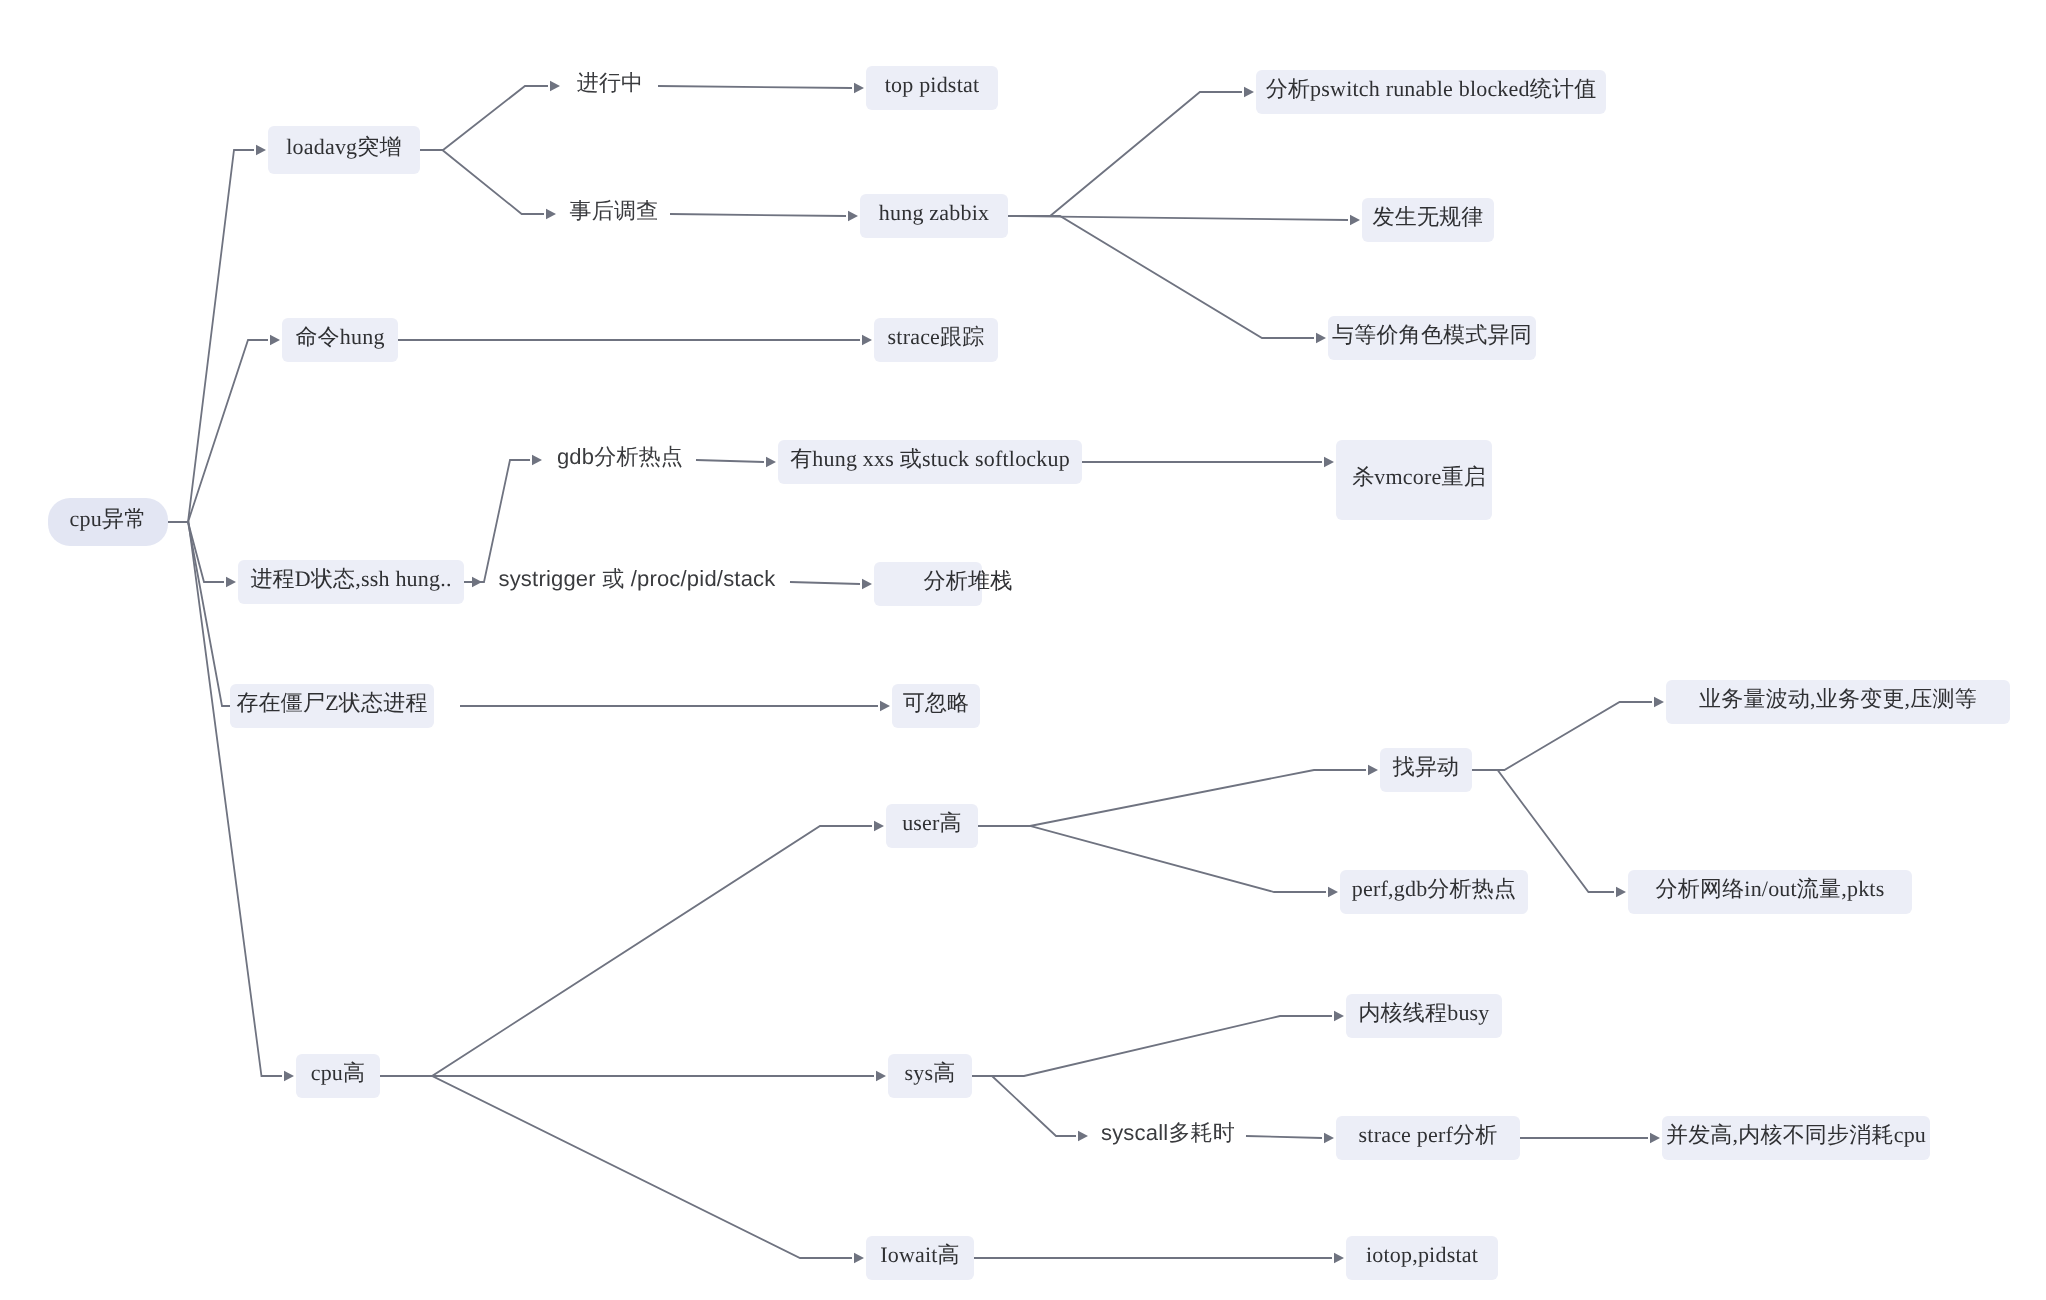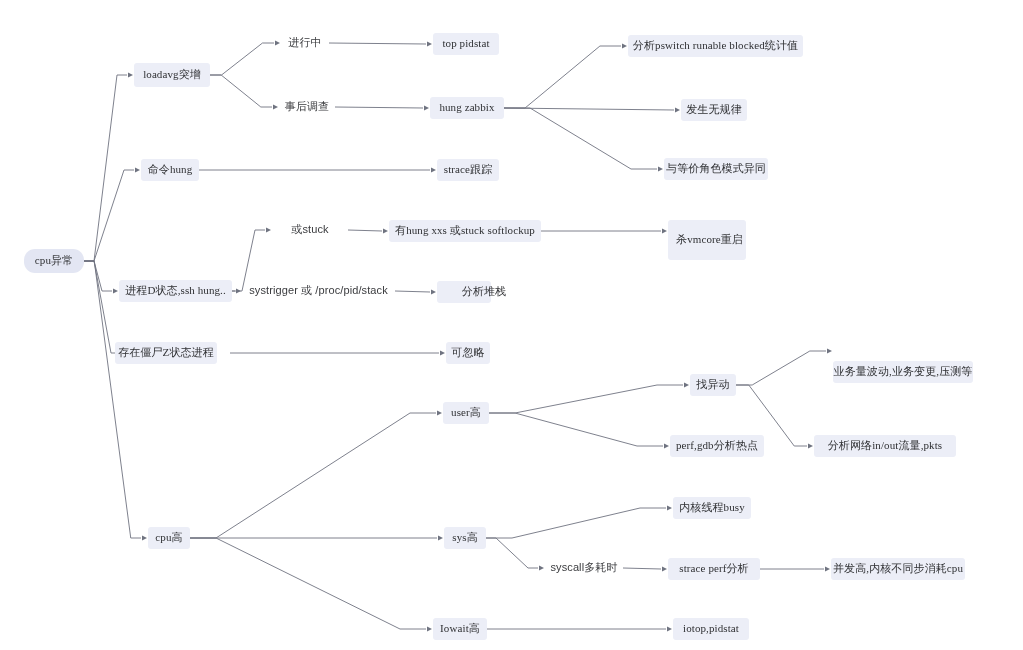--- a/index.html
+++ b/index.html
@@ -136,31 +136,31 @@
     <div class="edge-label" style="left: 281px; top: 33px; width: 48px; height: 20px;">进行中</div>
     <div class="edge-label" style="left: 279px; top: 97px; width: 56px; height: 20px;">事后调查</div>
     <div class="node" style="left: 433px; top: 33px; width: 66px; height: 22px;">top pidstat</div>
     <div class="node" style="left: 430px; top: 97px; width: 74px; height: 22px;">hung zabbix</div>
     <div class="node" style="left: 628px; top: 35px; width: 175px; height: 22px;">分析pswitch runable blocked统计值</div>
     <div class="node" style="left: 681px; top: 99px; width: 66px; height: 22px;">发生无规律</div>
     <div class="node" style="left: 664px; top: 158px; width: 104px; height: 22px;">与等价角色模式异同</div>
     <div class="node" style="left: 141px; top: 159px; width: 58px; height: 22px;">命令hung</div>
     <div class="node" style="left: 437px; top: 159px; width: 62px; height: 22px;">strace跟踪</div>
     <div class="node" style="left: 119px; top: 280px; width: 113px; height: 22px;">进程D状态,ssh hung..</div>
-    <div class="edge-label" style="left: 272px; top: 220px; width: 76px; height: 20px;">或stuck</div>
+    <div class="edge-label" style="left: 272px; top: 220px; width: 76px; height: 20px;">gdb分析热点</div>
     <div class="node" style="left: 389px; top: 220px; width: 152px; height: 22px;">有hung xxs 或stuck softlockup</div>
     <div class="node" style="left: 668px; top: 220px; width: 78px; height: 40px; padding-left: 12px;">杀vmcore重启</div>
     <div class="edge-label" style="left: 242px; top: 281px; width: 153px; height: 20px;">systrigger 或 /proc/pid/stack</div>
     <div class="node" style="left: 437px; top: 281px; width: 52px; height: 22px; padding-left: 47px;">分析堆栈</div>
     <div class="node" style="left: 115px; top: 342px; width: 102px; height: 22px;">存在僵尸Z状态进程</div>
     <div class="node" style="left: 446px; top: 342px; width: 44px; height: 22px;">可忽略</div>
     <div class="node" style="left: 148px; top: 527px; width: 42px; height: 22px;">cpu高</div>
     <div class="node" style="left: 443px; top: 402px; width: 46px; height: 22px;">user高</div>
     <div class="node" style="left: 690px; top: 374px; width: 46px; height: 22px;">找异动</div>
-    <div class="node" style="left: 833px; top: 340px; width: 140px; height: 22px; margin-top: 21px;">业务量波动,业务变更,压测等</div>
+    <div class="node" style="left: 833px; top: 340px; width: 172px; height: 22px;">业务量波动,业务变更,压测等</div>
     <div class="node" style="left: 814px; top: 435px; width: 142px; height: 22px;">分析网络in/out流量,pkts</div>
     <div class="node" style="left: 670px; top: 435px; width: 94px; height: 22px;">perf,gdb分析热点</div>
     <div class="node" style="left: 444px; top: 527px; width: 42px; height: 22px;">sys高</div>
     <div class="node" style="left: 673px; top: 497px; width: 78px; height: 22px;">内核线程busy</div>
     <div class="edge-label" style="left: 545px; top: 558px; width: 78px; height: 20px;">syscall多耗时</div>
     <div class="node" style="left: 668px; top: 558px; width: 92px; height: 22px;">strace perf分析</div>
     <div class="node" style="left: 831px; top: 558px; width: 134px; height: 22px;">并发高,内核不同步消耗cpu</div>
     <div class="node" style="left: 433px; top: 618px; width: 54px; height: 22px;">Iowait高</div>
     <div class="node" style="left: 673px; top: 618px; width: 76px; height: 22px;">iotop,pidstat</div>
   </div>

